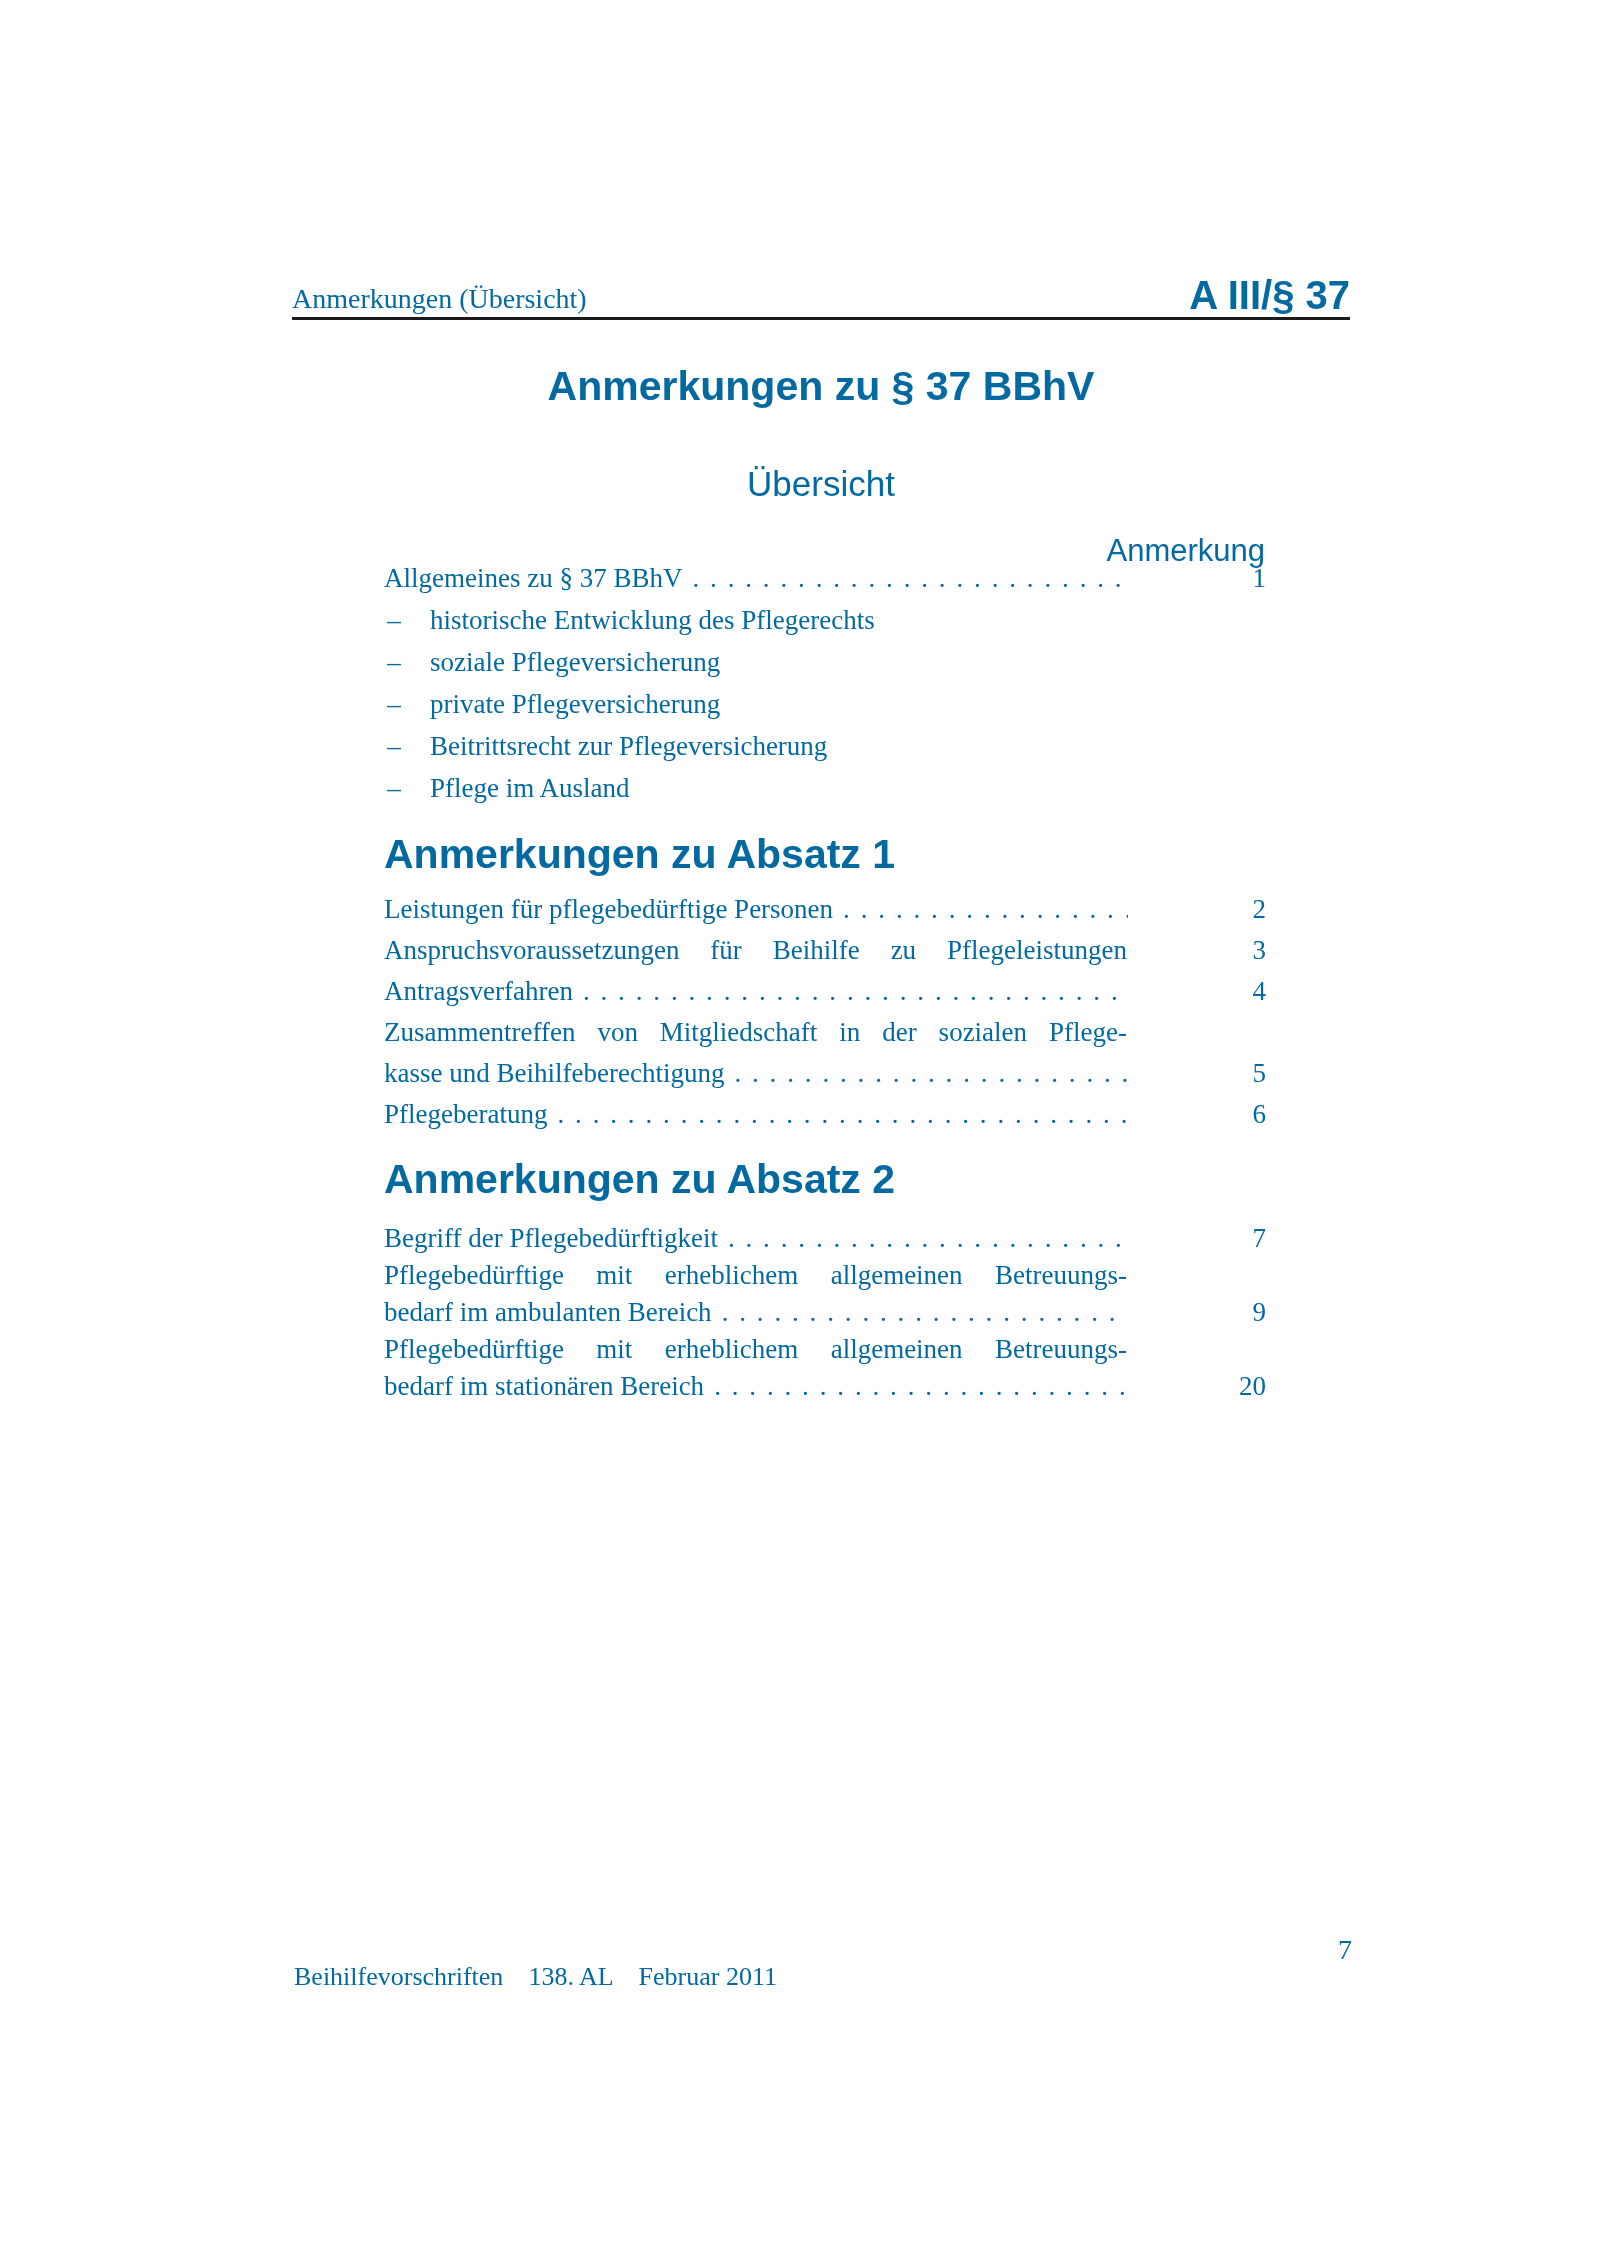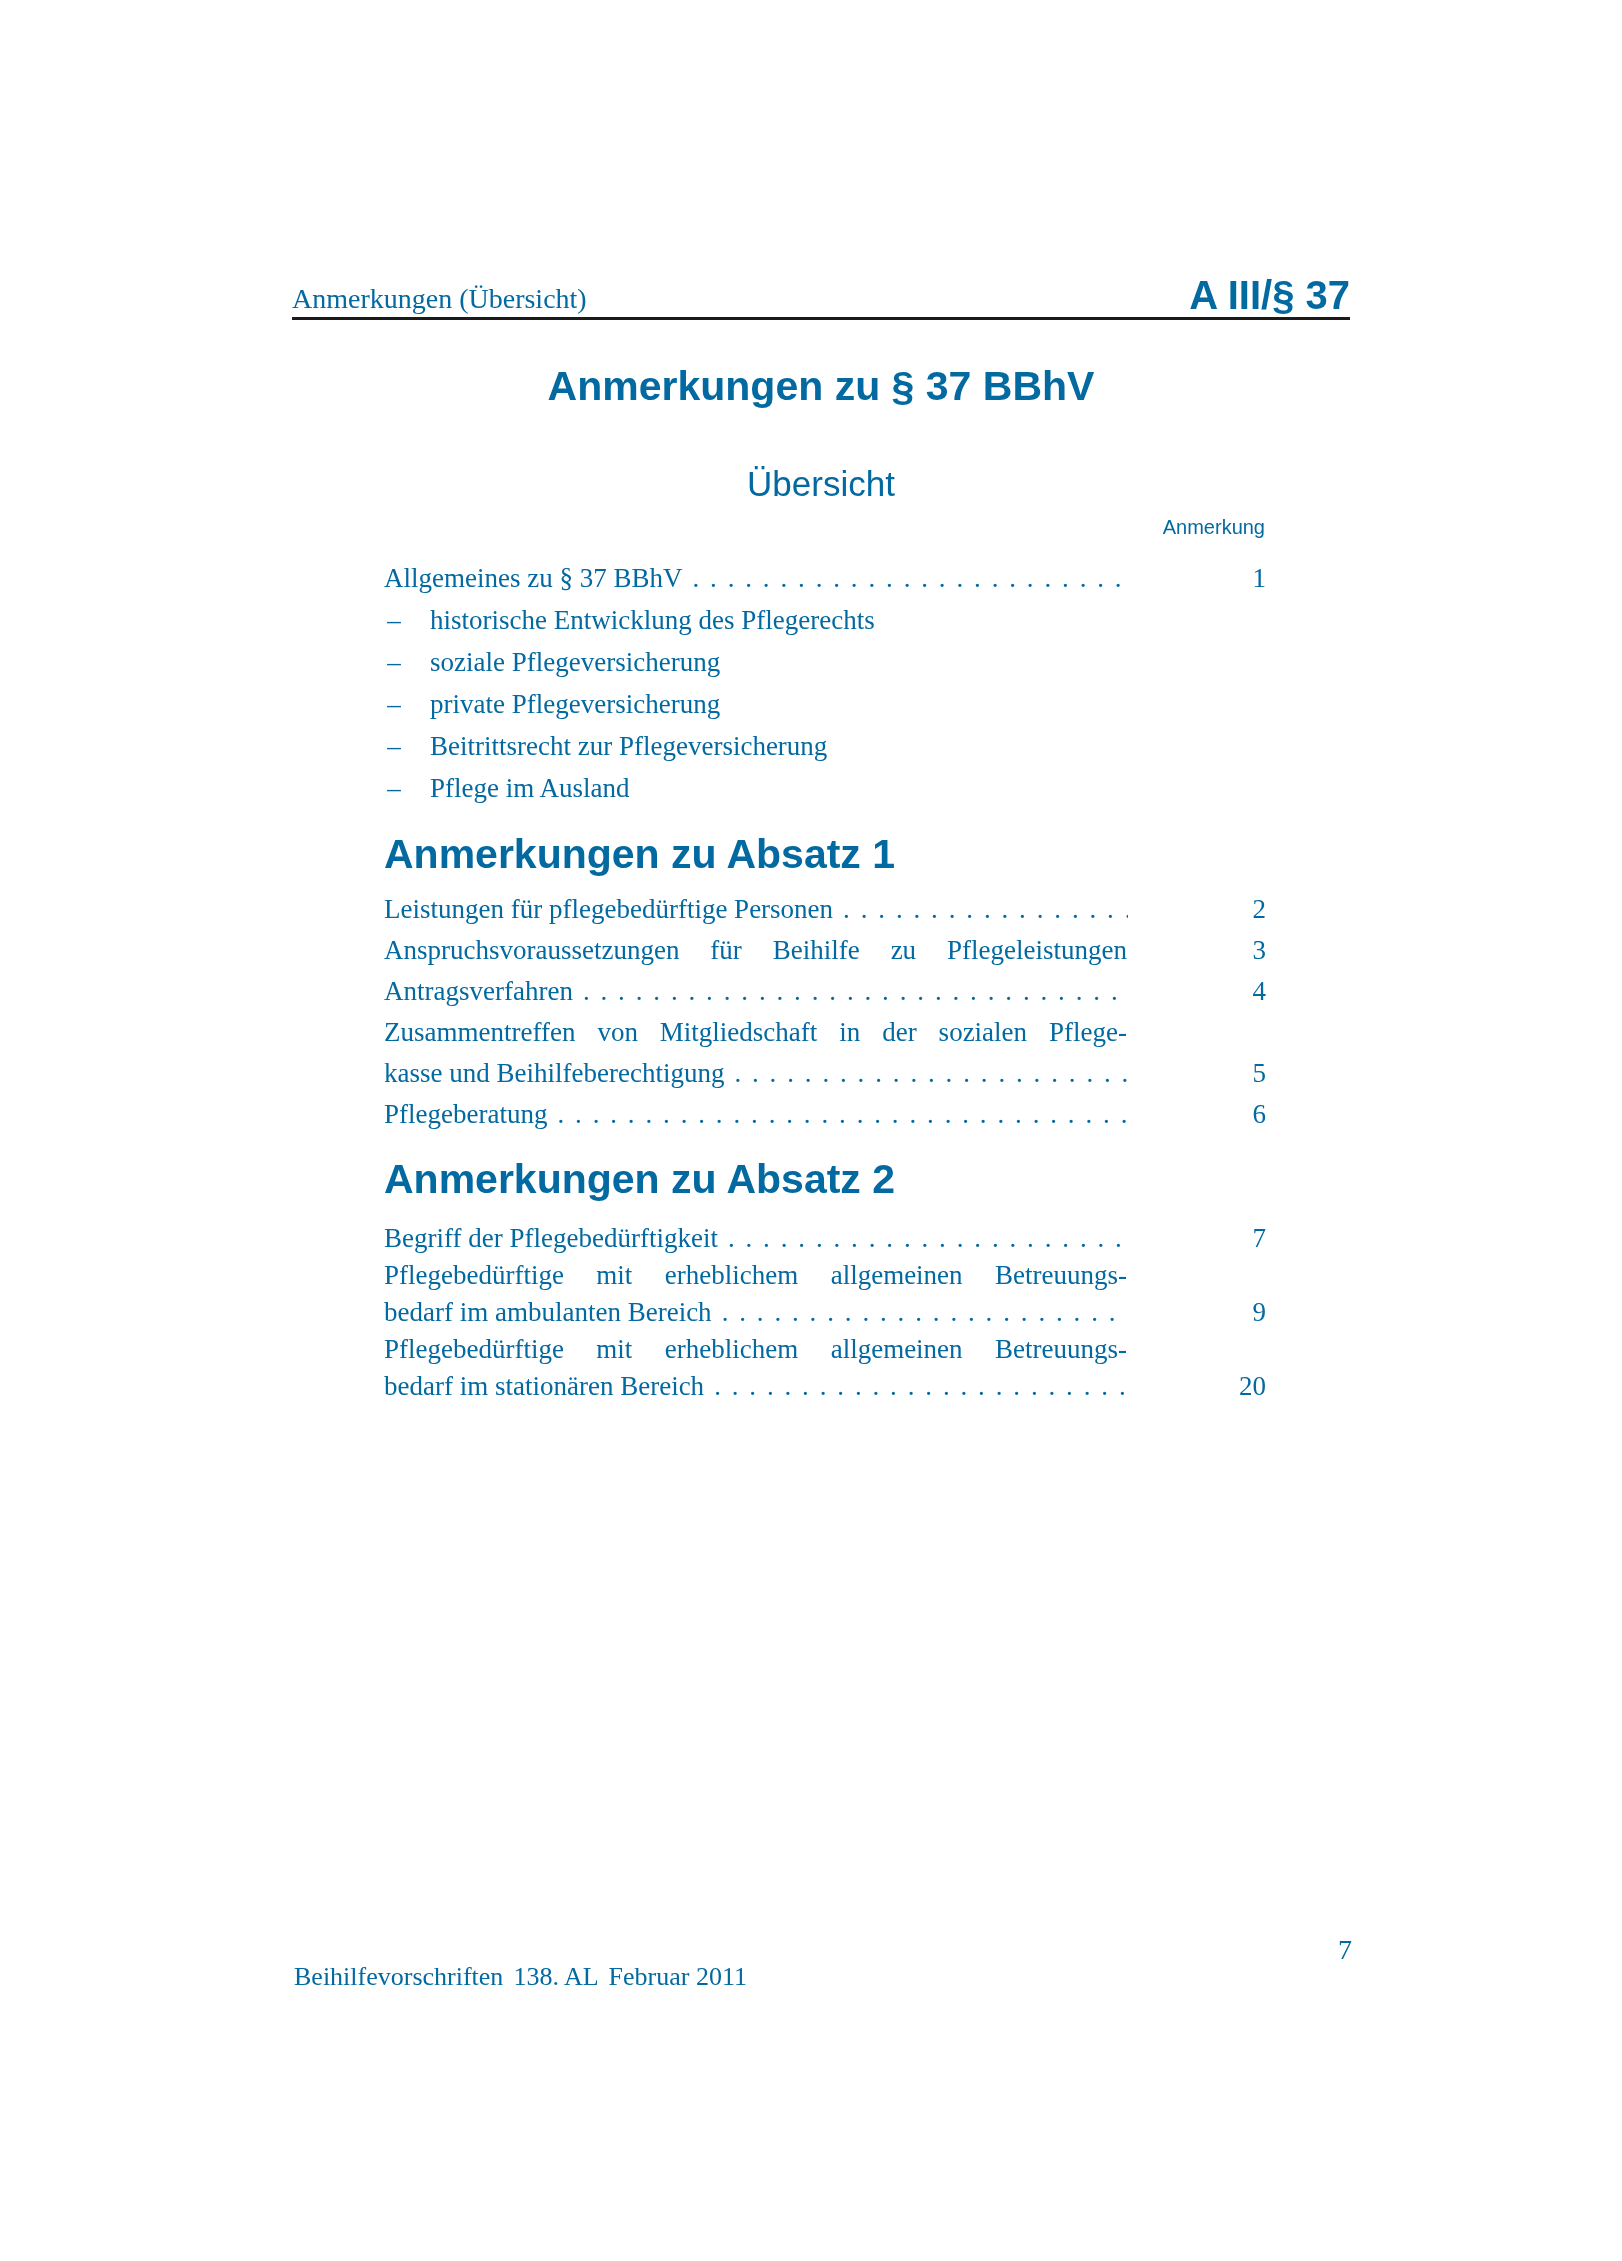--- a/index.html
+++ b/index.html
@@ -35,23 +35,23 @@
     font-family: "Liberation Sans", "DejaVu Sans", sans-serif;
     font-weight: bold; font-size: 41px; line-height: 1;
   }
   .doc-subtitle {
     position: absolute; left: 292px; top: 466px; width: 1058px;
     margin: 0; text-align: center;
     font-family: "Liberation Sans", "DejaVu Sans", sans-serif;
     font-weight: normal; font-size: 35px; line-height: 1;
   }
   .column-label {
-    position: absolute; right: 357px; top: 517px;
-    font-family: "Liberation Sans", "DejaVu Sans", sans-serif;
-    font-size: 20px; line-height: 1;
+    position: absolute; right: 357px; top: 535px;
+    font-family: "Liberation Sans", "DejaVu Sans", sans-serif;
+    font-size: 31px; line-height: 1;
   }
 
   
   .section-heading {
     position: absolute; left: 384px; margin: 0;
     font-family: "Liberation Sans", "DejaVu Sans", sans-serif;
     font-weight: bold; font-size: 41px; line-height: 1;
   }
   #sec1-heading { top: 834px; }
   #sec2-heading { top: 1159px; }
@@ -88,21 +88,21 @@
 
   
   .page-number {
     position: absolute; right: 270px; top: 1936px;
     font-size: 28px; line-height: 1;
   }
   .footer-line {
     position: absolute; left: 294px; top: 1964px;
     font-size: 26px; line-height: 1;
   }
-  .footer-line .footer-part + .footer-part { margin-left: 10px; }
+  .footer-line .footer-part + .footer-part { margin-left: 25px; }
 </style>
 </head>
 <body>
 
 <div class="page">
 
   <div class="header-left">Anmerkungen (Übersicht)</div>
   <div class="header-right">A III/§ 37</div>
   <div class="header-rule"></div>
 

